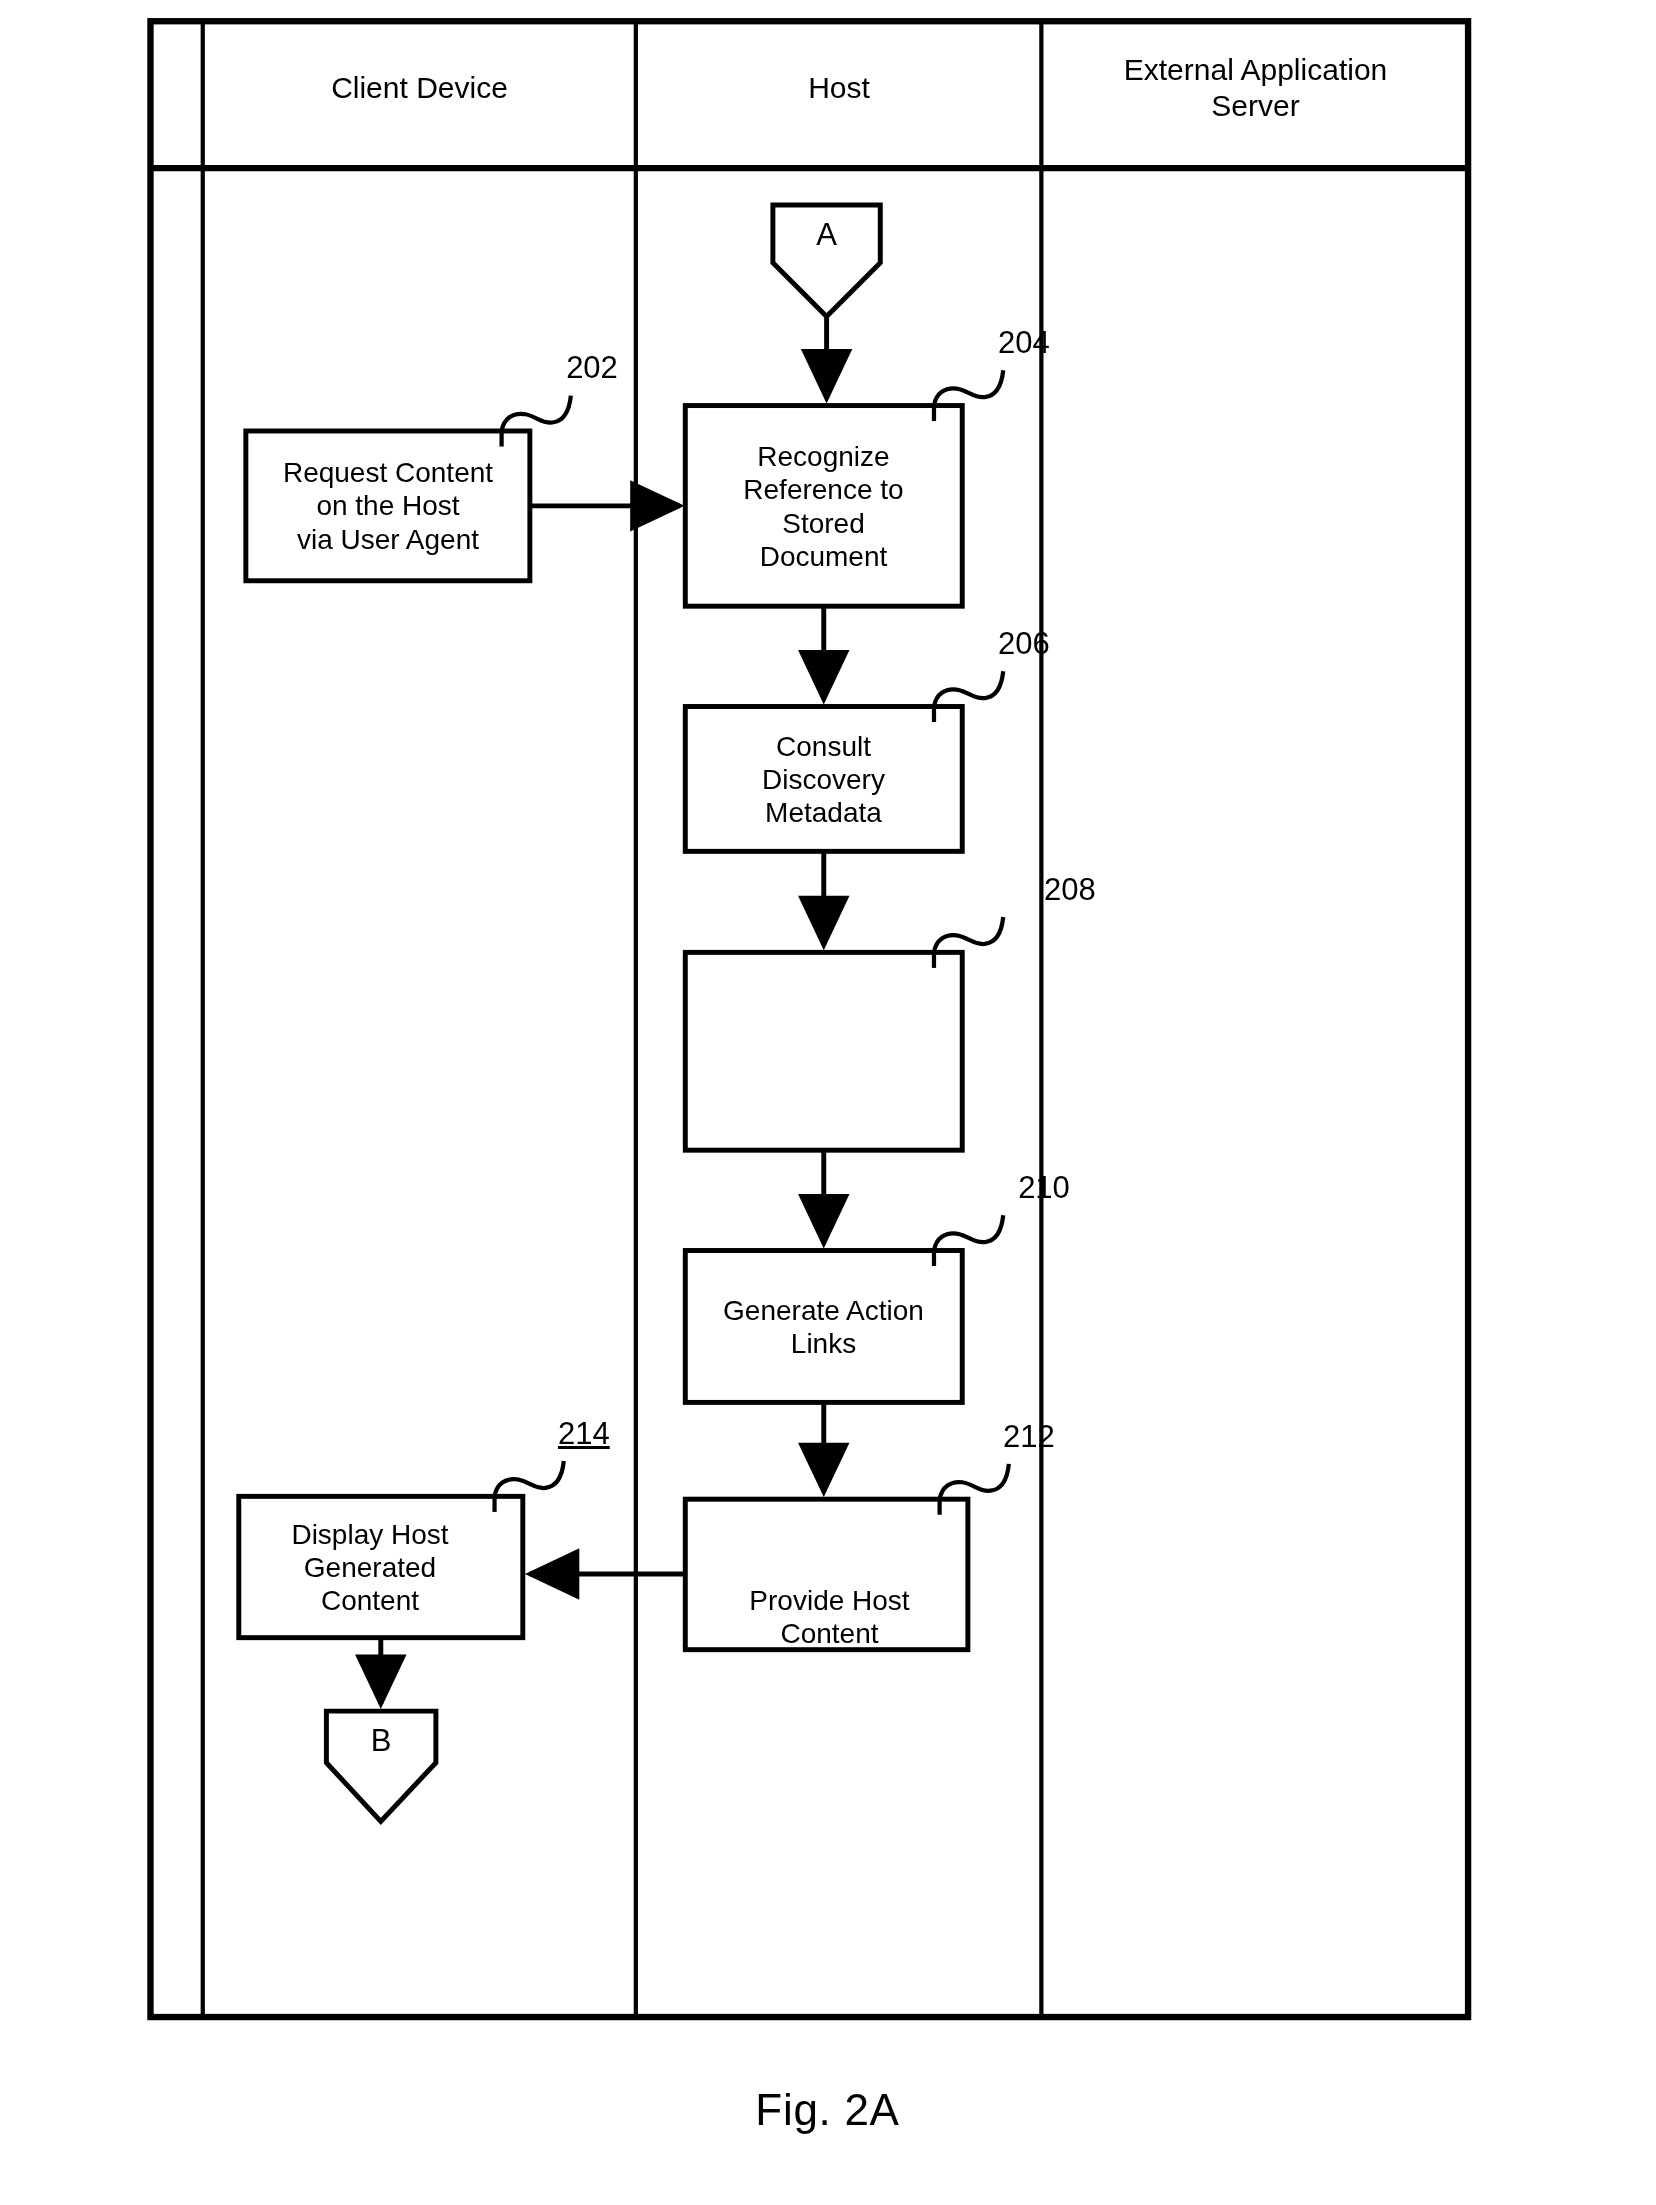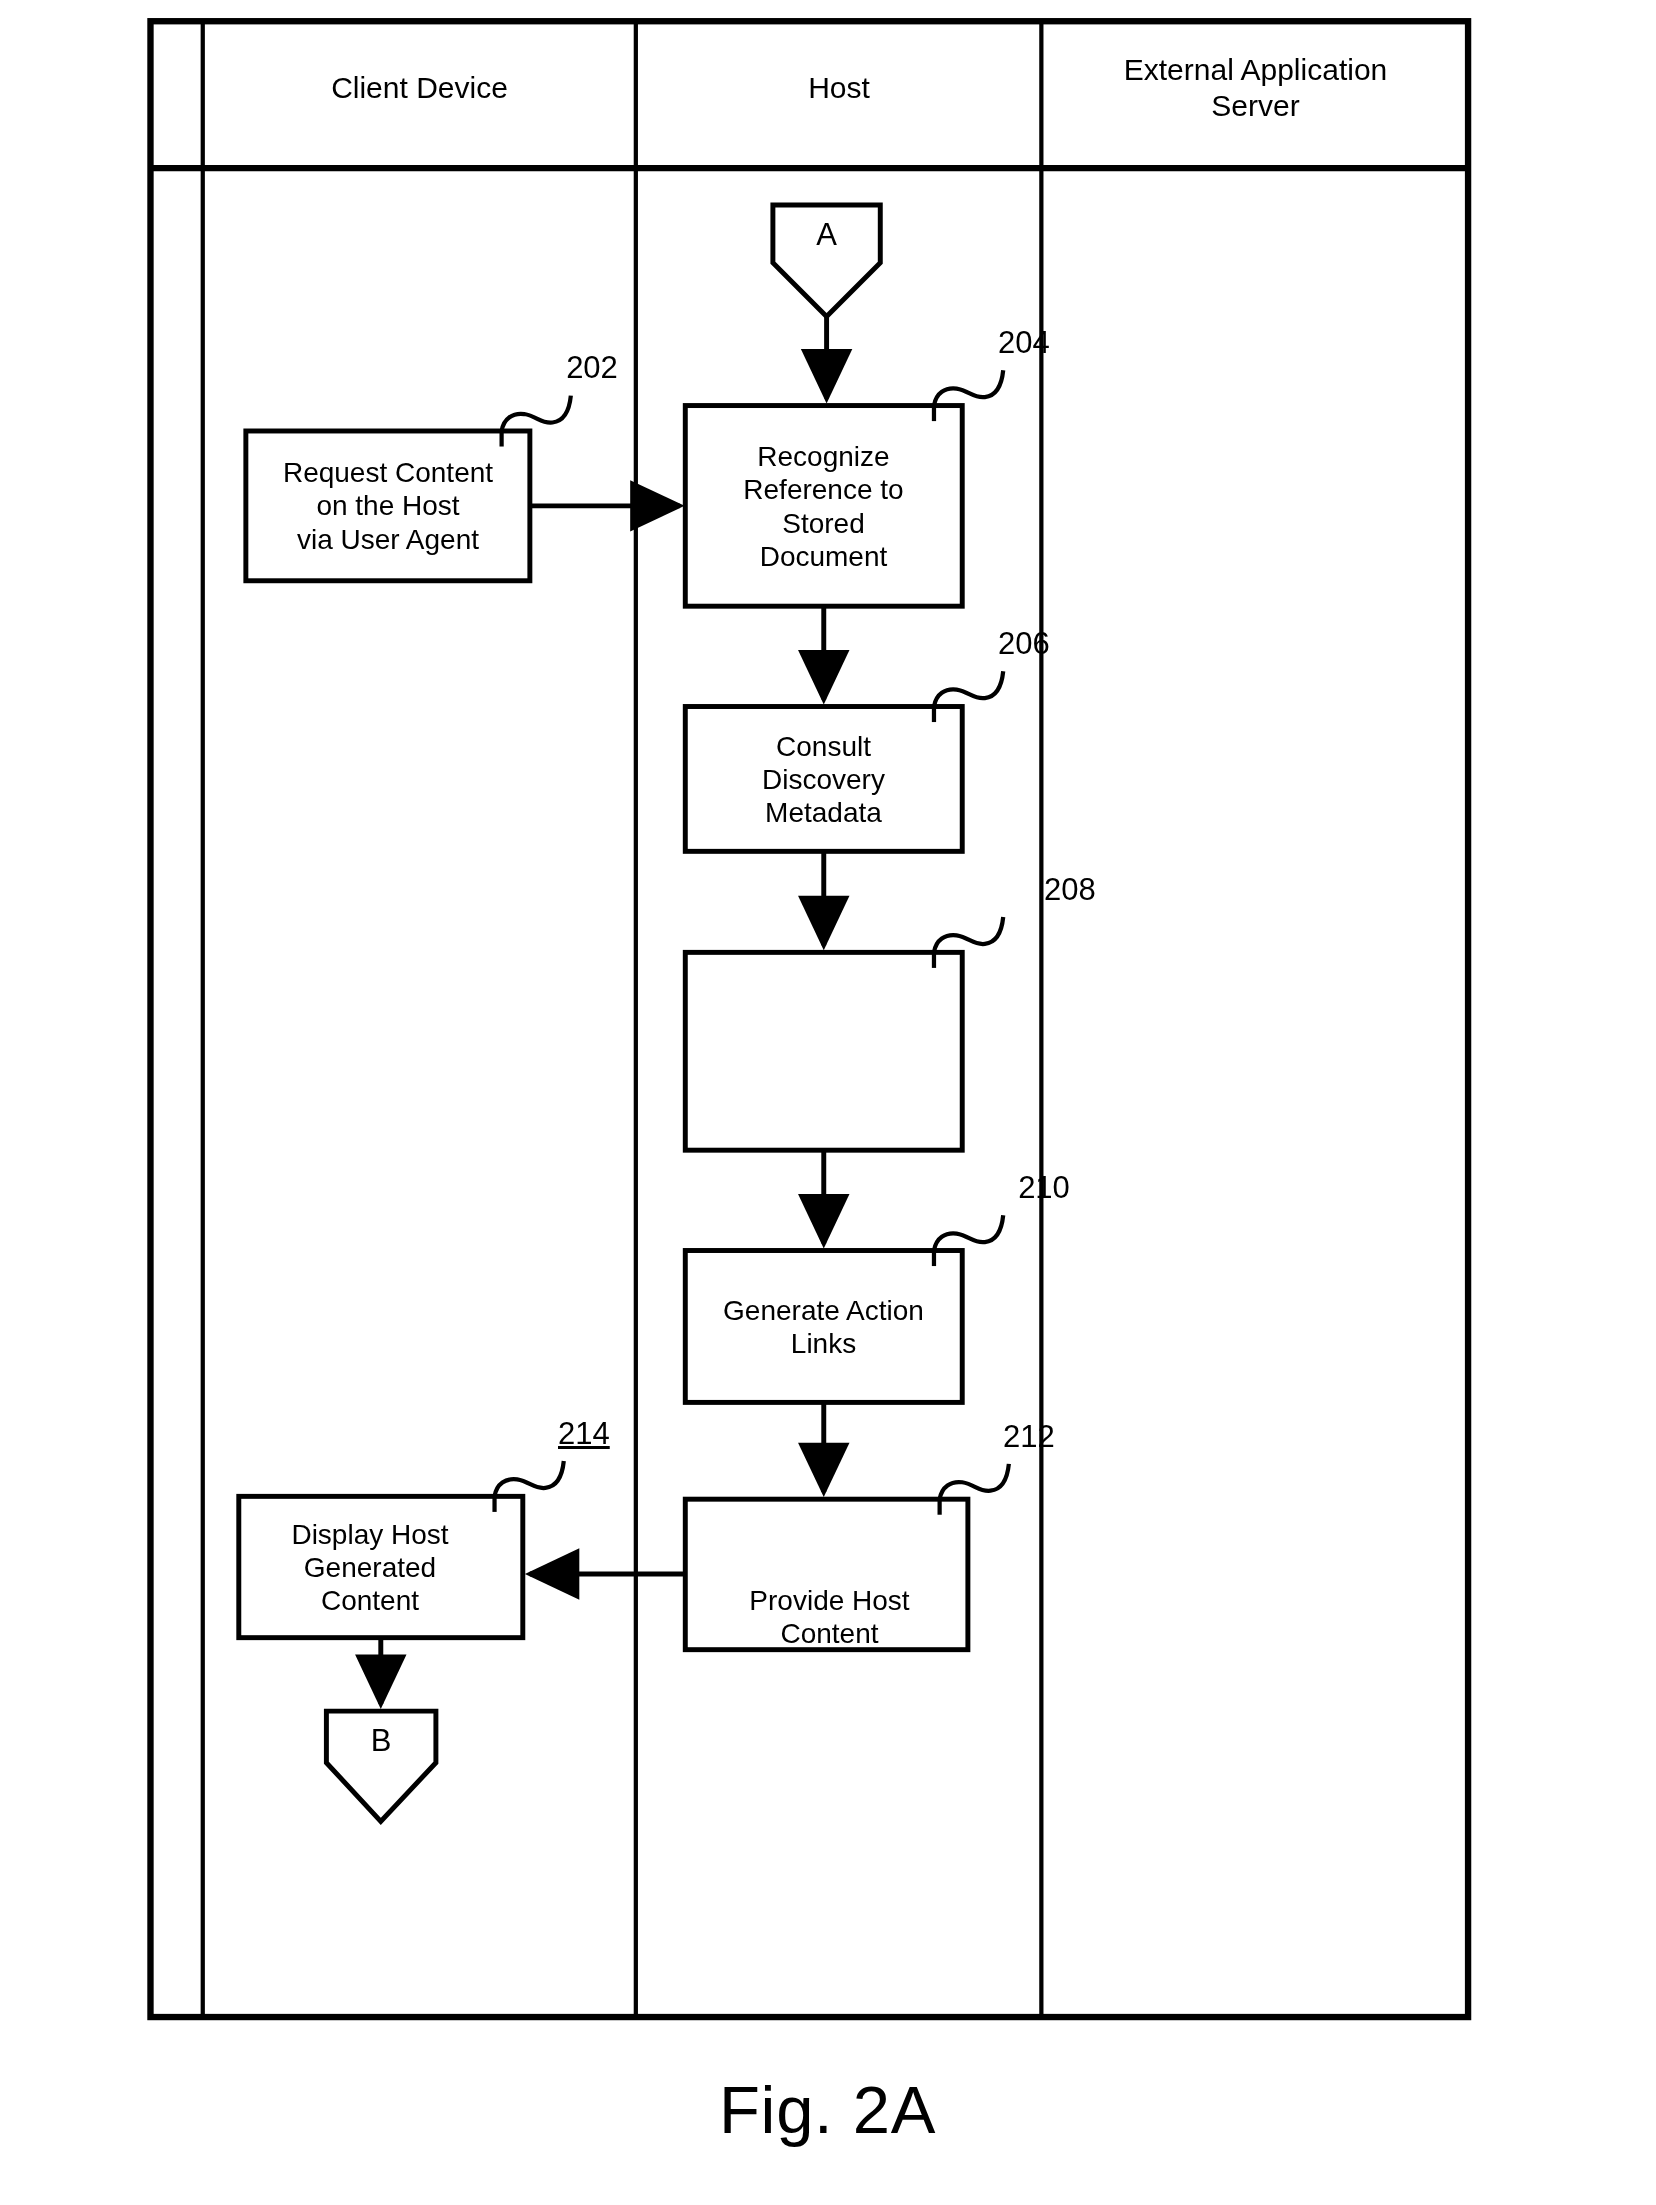--- a/index.html
+++ b/index.html
@@ -5,21 +5,21 @@
   html,body{margin:0;padding:0;background:#ffffff;}
   body{width:1656px;height:2205px;position:relative;overflow:hidden;
        font-family:"Liberation Sans","DejaVu Sans",sans-serif;color:#000;}
   #sheet{position:absolute;left:0;top:0;width:1656px;height:2205px;}
   svg#fig{position:absolute;left:0;top:0;width:1656px;height:2205px;}
   .lbl{position:absolute;text-align:center;line-height:1.18;color:#000;}
   .boxtext{font-size:28px;}
   .colhdr{font-size:30px;}
   .refnum{font-size:31px;}
   .conn{font-size:31px;}
-  .figcap{font-size:67px;letter-spacing:0.7px;}
+  .figcap{font-size:44px;letter-spacing:0.7px;}
   .ctr{display:flex;align-items:center;justify-content:center;}
 </style>
 </head>
 <body>
 
 <div id="sheet">
 
   <svg id="fig" viewBox="0 0 2344 3121">
     <defs>
       <marker id="arw" viewBox="0 0 12 12" refX="10.5" refY="6" markerWidth="12" markerHeight="12" orient="auto-start-reverse" markerUnits="strokeWidth">

